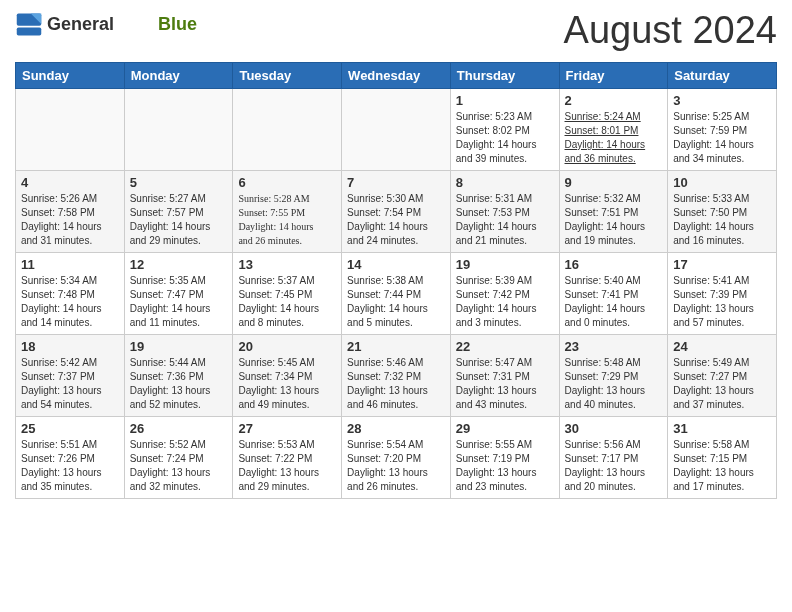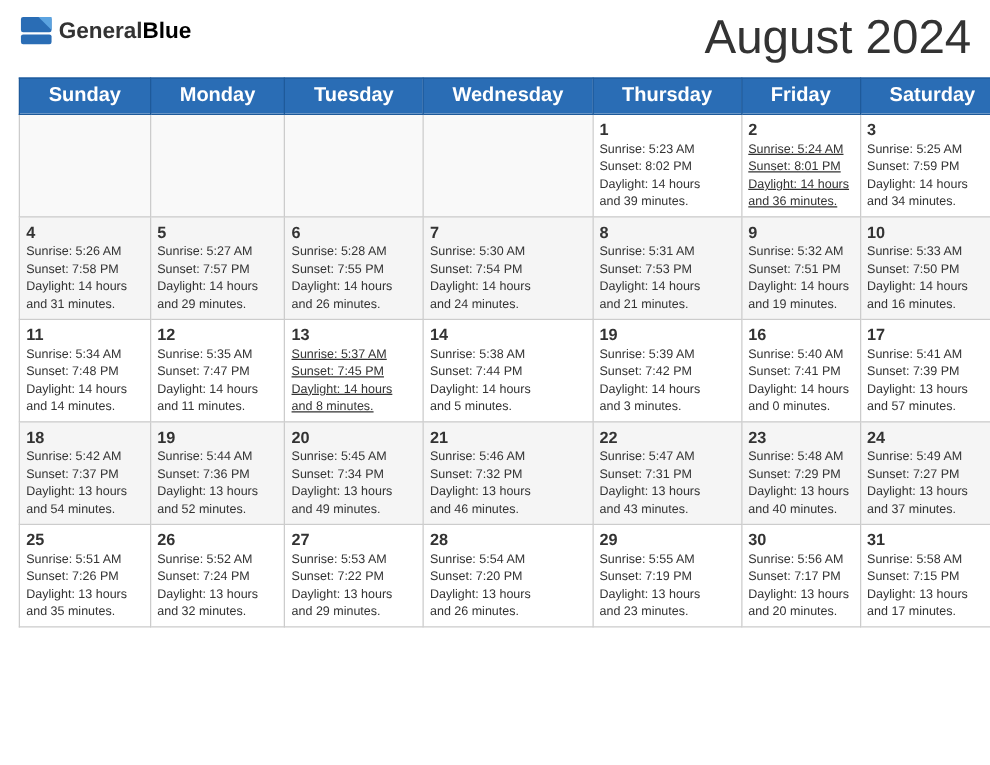--- a/index.html
+++ b/index.html
@@ -22,21 +22,22 @@
       gap: 4px;
     }
     .logo-text-general {
       font-size: 18px;
       font-weight: bold;
       color: #333;
     }
     .logo-text-blue {
       font-size: 18px;
       font-weight: bold;
-      color: #000000;
+      color: #4d7c0f;
+      margin-left: 44px;
     }
     .logo-icon {
       width: 28px;
       height: 28px;
     }
     .title-block {
       text-align: right;
     }
     .month-year {
       font-size: 38px;
@@ -49,23 +50,23 @@
       color: #555;
     }
     .calendar {
       width: 100%;
       border-collapse: collapse;
       border: 1px solid #ccc;
     }
     .calendar th {
       background-color: #2a6db5;
       color: #fff;
-      font-size: 16px;
+      font-size: 13px;
       font-weight: bold;
-      padding: 5px 23px;
+      padding: 5px 6px;
       text-align: left;
       border: 1px solid #1e5a9a;
     }
     .calendar td {
       width: calc(100%/7);
       vertical-align: top;
       padding: 4px 5px;
       border: 1px solid #ccc;
       font-size: 10.5px;
       color: #333;
@@ -158,21 +159,21 @@
         </td>
         <td>
           <div class="day-number">5</div>
           <div class="day-info" style="white-space: pre-line;">Sunrise: 5:27 AM
 Sunset: 7:57 PM
 Daylight: 14 hours
 and 29 minutes.</div>
         </td>
         <td>
           <div class="day-number">6</div>
-          <div class="day-info" style="white-space: pre-line;">Sunrise: 5:28 AM
+          <div class="day-info" style="white-space: pre-line; font-family: Liberation Serif, serif;">Sunrise: 5:28 AM
 Sunset: 7:55 PM
 Daylight: 14 hours
 and 26 minutes.</div>
         </td>
         <td>
           <div class="day-number">7</div>
           <div class="day-info" style="white-space: pre-line;">Sunrise: 5:30 AM
 Sunset: 7:54 PM
 Daylight: 14 hours
 and 24 minutes.</div>
@@ -209,21 +210,21 @@
         </td>
         <td>
           <div class="day-number">12</div>
           <div class="day-info" style="white-space: pre-line;">Sunrise: 5:35 AM
 Sunset: 7:47 PM
 Daylight: 14 hours
 and 11 minutes.</div>
         </td>
         <td>
           <div class="day-number">13</div>
-          <div class="day-info" style="white-space: pre-line; text-decoration: underline;">Sunrise: 5:37 AM
+          <div class="day-info" style="white-space: pre-line;">Sunrise: 5:37 AM
 Sunset: 7:45 PM
 Daylight: 14 hours
 and 8 minutes.</div>
         </td>
         <td>
           <div class="day-number">14</div>
           <div class="day-info" style="white-space: pre-line;">Sunrise: 5:38 AM
 Sunset: 7:44 PM
 Daylight: 14 hours
 and 5 minutes.</div>

